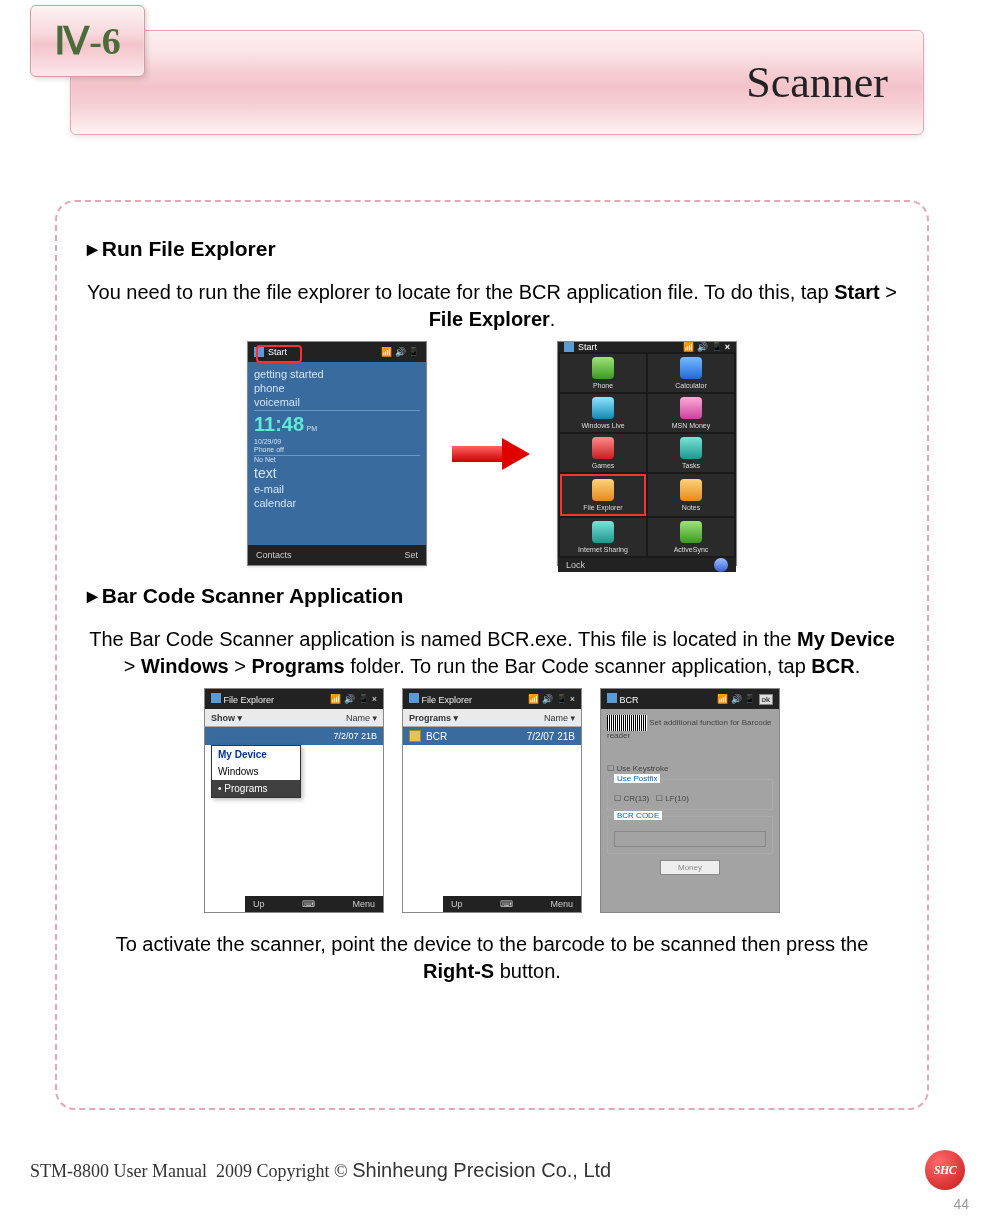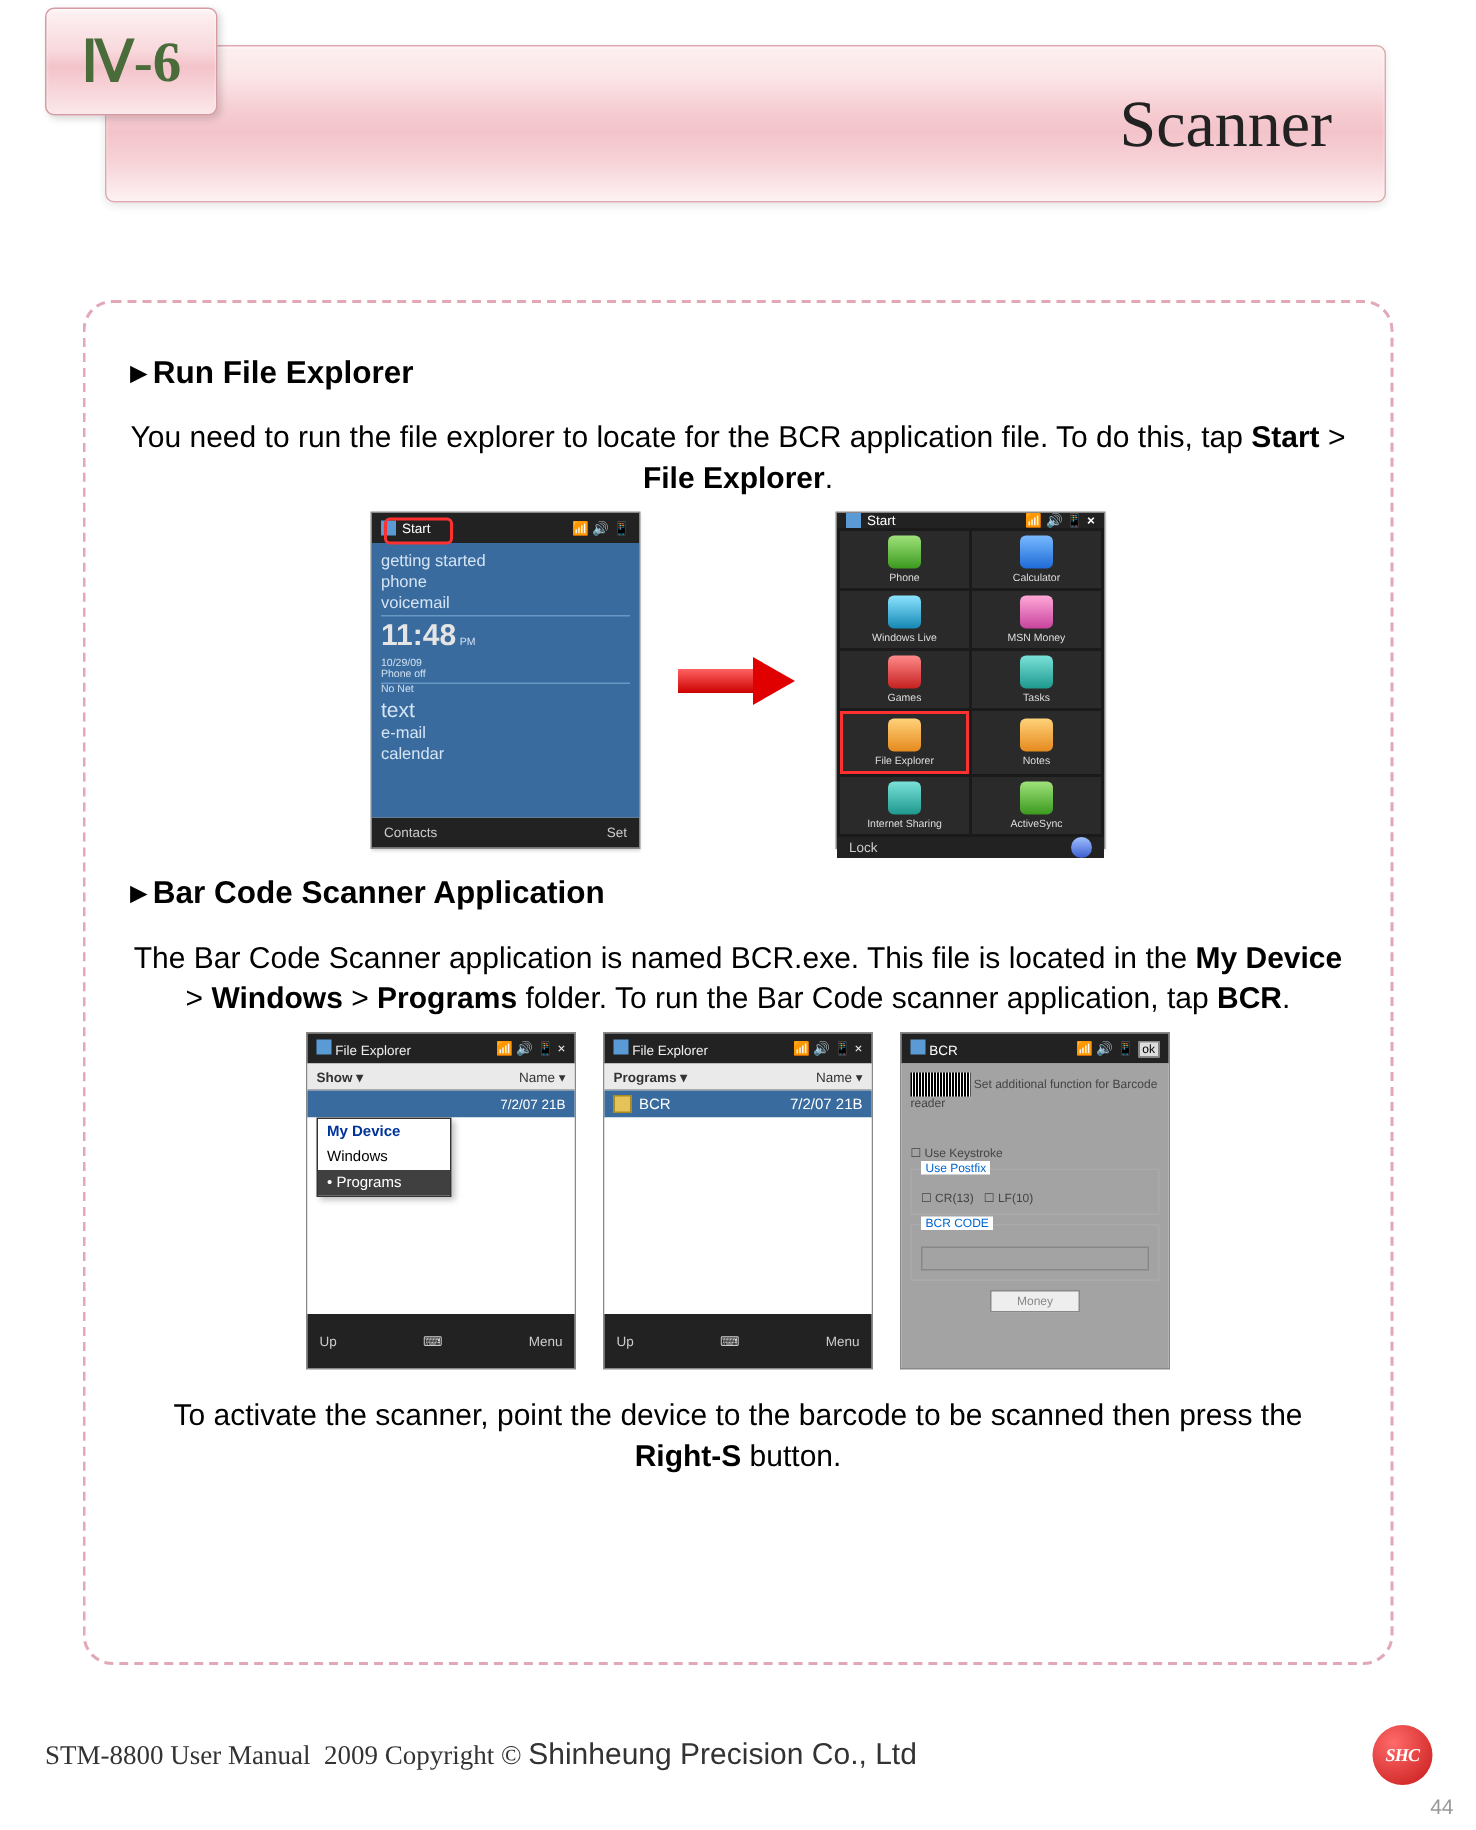--- a/index.html
+++ b/index.html
@@ -98,21 +98,21 @@
   .sbar {
     height: 20px; background: #222; color: #fff;
     display: flex; align-items: center; justify-content: space-between;
     padding: 0 6px; font-size: 9px;
   }
   .sbar-l { display:flex; align-items:center; gap:4px;}
   .flag { width:10px; height:10px; background:#5b9bd5; }
   .close-x { font-weight:bold; }
   .sbody { flex:1; background:#396b9e; color:#fff; padding:4px 6px; position:relative; overflow:hidden;}
   .sbody .line { margin:2px 0; font-size:11px; color:#d4e4f5;}
-  .clock { font-size:20px; font-weight:bold; color:#e5e5e5; margin-top:4px;}
+  .clock { font-size:20px; font-weight:bold; color:#5eead4; margin-top:4px;}
   .sub { font-size:7px; color:#cfe0f0;}
   .sfoot { height:20px; background:#222; color:#ccc; display:flex; justify-content:space-between; padding:0 8px; align-items:center;}
   .start-hl { position:absolute; top:-2px; left:2px; width:46px; height:18px; border:2px solid #ff3030; border-radius:4px; z-index:5;}
   
   .sgrid { flex:1; background:#1a1a1a; display:grid; grid-template-columns:1fr 1fr; gap:2px; padding:2px; }
   .gitem { background:#2a2a2a; display:flex; flex-direction:column; align-items:center; justify-content:center; color:#ddd; font-size:7px; padding:3px 0; gap:3px; position:relative;}
   .gicon { width:22px; height:22px; border-radius:4px; background:#777;}
   .gi-blue{background:linear-gradient(#78b9ff,#1e6bd6);} 
   .gi-green{background:linear-gradient(#9fe27a,#3b9a1e);} 
   .gi-orange{background:linear-gradient(#ffd27a,#e58a1e);} 
@@ -126,38 +126,38 @@
   .fe-screen { width: 180px; height: 225px; border:1px solid #888; background:#fff; display:flex; flex-direction:column; font-family: Tahoma, Arial, sans-serif;}
   .fe-top { height:20px; background:#222; color:#eee; display:flex; align-items:center; justify-content:space-between; padding:0 6px; font-size:9px;}
   .fe-sub { height:18px; background:#eaeaea; border-bottom:1px solid #aaa; display:flex; align-items:center; justify-content:space-between; padding:0 6px; font-size:9px; color:#333;}
   .fe-sub .drop::after{content:" ▾";}
   .fe-row { height:18px; background:#396b9e; color:#fff; font-size:9px; display:flex; align-items:center; justify-content:space-between; padding:0 6px;}
   .fe-body { flex:1; background:#fff; position:relative;}
   .fe-menu { position:absolute; top:0; left:6px; width:90px; background:#fff; border:1px solid #333; box-shadow:2px 2px 4px rgba(0,0,0,0.25); font-size:10px;}
   .fe-menu div{padding:3px 6px;}
   .fe-menu .sel{background:#404040; color:#fff;}
   .fe-menu .b{font-weight:bold;}
-  .fe-foot{height:36px; background:#222; color:#ccc; display:flex; align-items:center; justify-content:space-between; padding:0 8px; font-size:9px;}
+  .fe-foot{height:16px; background:#222; color:#ccc; display:flex; align-items:center; justify-content:space-between; padding:0 8px; font-size:9px;margin-left:40px;}
   .fe-item { display:flex; align-items:center; gap:5px; padding:3px 6px; font-size:10px; background:#396b9e; color:#fff;}
   .fe-item .ic{width:12px;height:12px;background:#e6c35a;border:1px solid #a68b20;}
   .fe-rest{flex:1;background:#fff;}
   
   .bcr-screen{width:180px;height:225px;border:1px solid #888;background:#fff;display:flex;flex-direction:column;font-family:Tahoma,Arial,sans-serif;}
   .bcr-top{height:20px;background:#222;color:#fff;display:flex;align-items:center;justify-content:space-between;padding:0 6px;font-size:9px;}
   .ok-btn{background:#ddd;color:#000;font-size:8px;padding:0 2px;border:1px solid #888;}
   .bcr-body{flex:1;background:#a3a3a3;padding:6px;font-size:8px;color:#444;}
   .bcode{display:inline-block;width:40px;height:16px;background:repeating-linear-gradient(90deg,#000,#000 1px,#fff 1px,#fff 2px);vertical-align:middle;}
   .fs{border:1px solid #aaa;margin-top:6px;padding:14px 6px 6px 6px;position:relative;font-size:8px;}
   .fs .lg{position:absolute;top:-6px;left:6px;background:#fff;padding:0 3px;color:#06c;font-size:8px;}
   .chk::before{content:"☐ ";}
   .txt{height:16px;border:1px solid #888;width:100%;}
   .apply{display:block;margin:6px auto 0 auto;width:60px;text-align:center;border:1px solid #888;background:#eee;color:#888;padding:2px 0;font-size:8px;}
   
   .page-footer {
-    position: absolute; bottom: 30px; left: 30px; right: 29px;
+    position: absolute; bottom: 30px; left: 30px; right: 19px;
     display: flex; align-items: center; justify-content: space-between;
     font-family: Georgia, serif;
   }
   .fleft { font-size: 18px; color: #333; }
   .fcomp { font-family: Arial, sans-serif; font-size: 20px; color: #333; }
   .shc {
     width: 40px; height: 40px; border-radius: 50%;
     background: radial-gradient(circle at 35% 30%, #ff6a6a, #c61818);
     color:#fff; font-weight:bold; font-size:12px; display:flex; align-items:center; justify-content:center;
     font-style: italic; letter-spacing: -0.5px;

